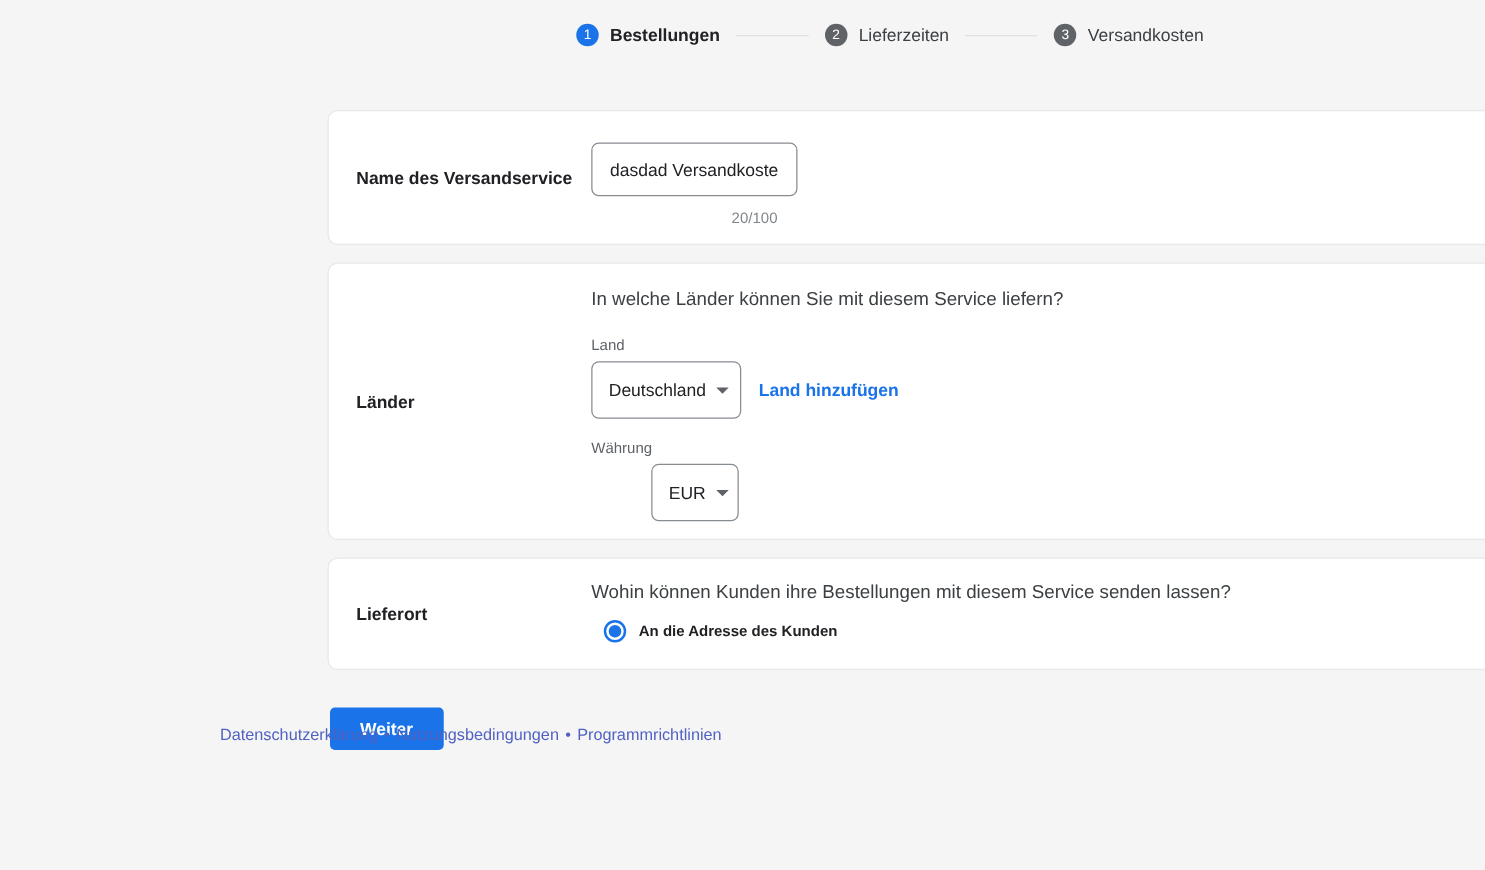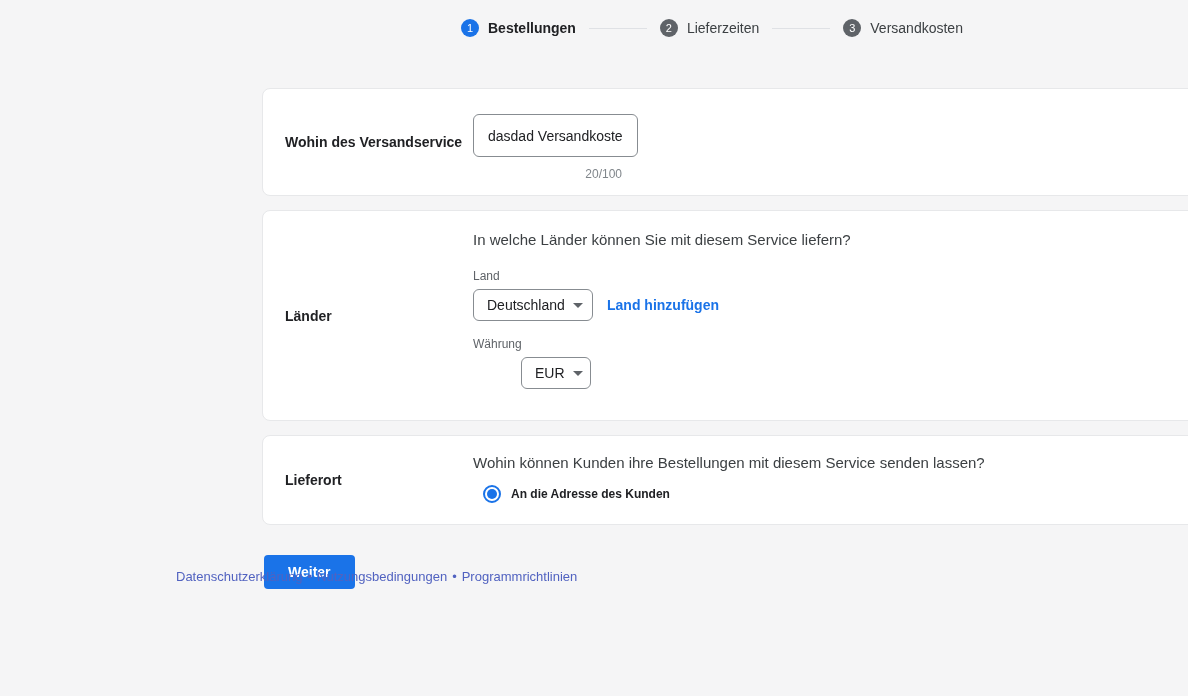--- a/index.html
+++ b/index.html
@@ -76,21 +76,21 @@
   }
   .card-countries .question { margin-bottom: 19px; }
   .field-label {
     font-size: 12px; line-height: 14px;
     color: var(--text_muted, #5f6368);
     margin-bottom: 6px;
   }
   .field-group + .field-group { margin-top: 16px; }
   .dd-row { display: flex; align-items: center; gap: 14px; }
   .dropdown {
-    height: 32px;
+    height: 46px;
     border: 1px solid var(--field_border, #878c91);
     border-radius: 6px;
     background: #fff;
     display: flex; align-items: center; justify-content: space-between;
     padding: 0 13px;
     font-size: 14px; color: var(--text_primary, #202124);
     cursor: pointer;
   }
   .dropdown.country { width: 120px; }
   .dropdown.currency { width: 70px; margin-left: 48px; }
@@ -168,21 +168,21 @@
   <span class="step-connector"></span>
   <div class="step">
     <span class="step-badge">3</span>
     <span class="step-label">Versandkosten</span>
   </div>
 </div>
 
 <div class="content">
 
   <section class="card card-service">
-    <div class="card-label">Wohin des Versandservice</div>
+    <div class="card-label">Name des Versandservice</div>
     <div class="card-body">
       <input class="text-input" type="text" value="dasdad Versandkosten" style="">
       <div class="char-counter">20/100</div>
     </div>
   </section>
 
   <section class="card card-countries">
     <div class="card-label">Länder</div>
     <div class="card-body">
       <p class="question">In welche Länder können Sie mit diesem Service liefern?</p>

